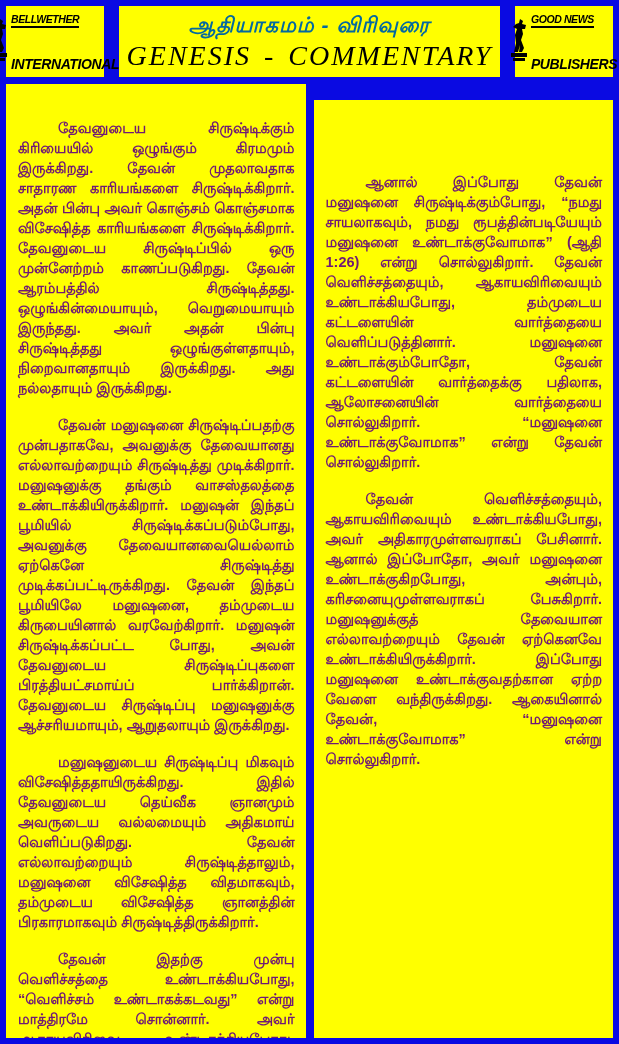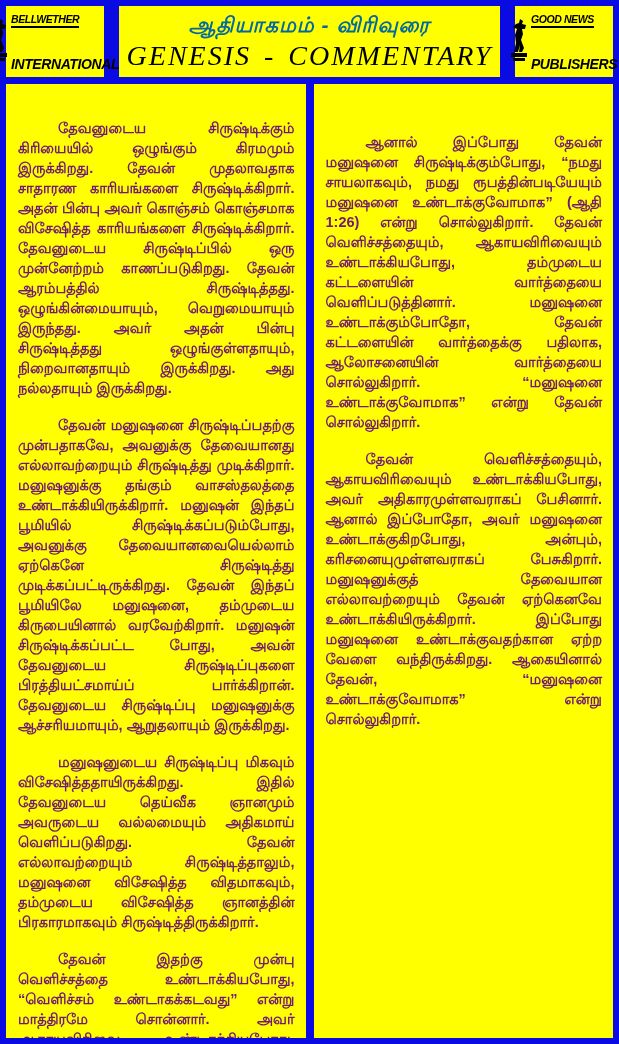--- a/index.html
+++ b/index.html
@@ -53,21 +53,21 @@
   }
   
   .body-row { flex: 1 1 auto; display: flex; gap: 8px; min-height: 0; }
   .column {
     flex: 1 1 0; box-sizing: border-box;
     padding: 34px 11px 10px 12px;
     font-weight: bold; font-size: 14.5px; line-height: 20px;
     color: #701a75; text-align: justify;
     overflow: hidden;
   }
-  .column.right { padding-top: 48px; }
+  .column.right { padding-top: 72px; margin-top: 16px; }
   p.para { margin: 0 0 17px 0; text-indent: 40px; }
   p.para.tight { margin-bottom: 0; }
 </style>
 </head>
 <body>
 
 <div class="page">
 
   <div class="header-row">
 

